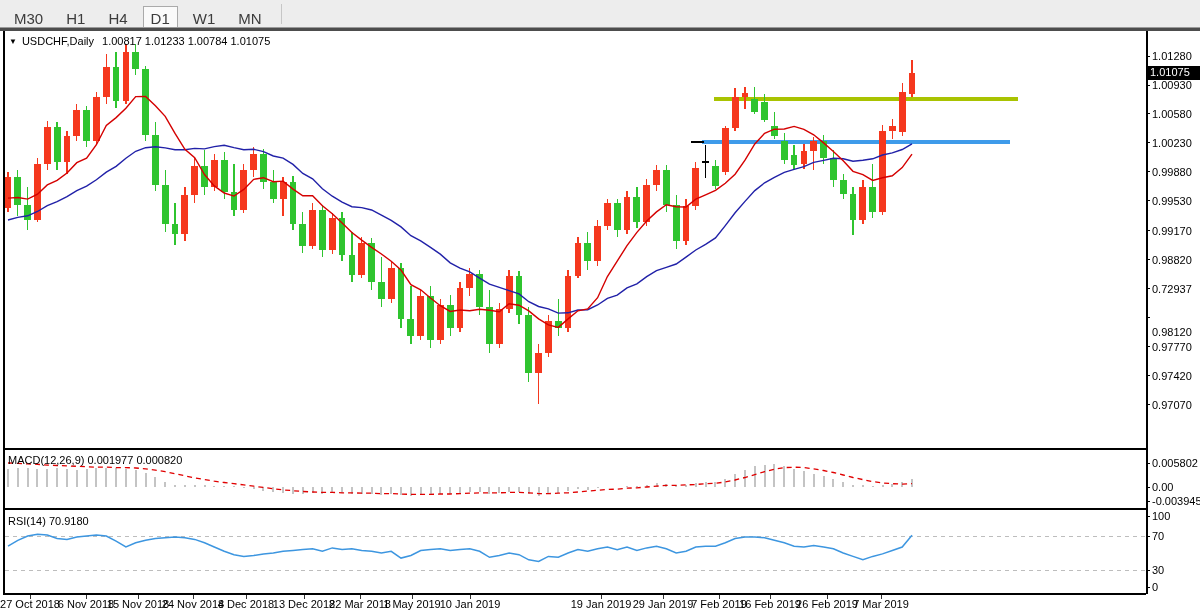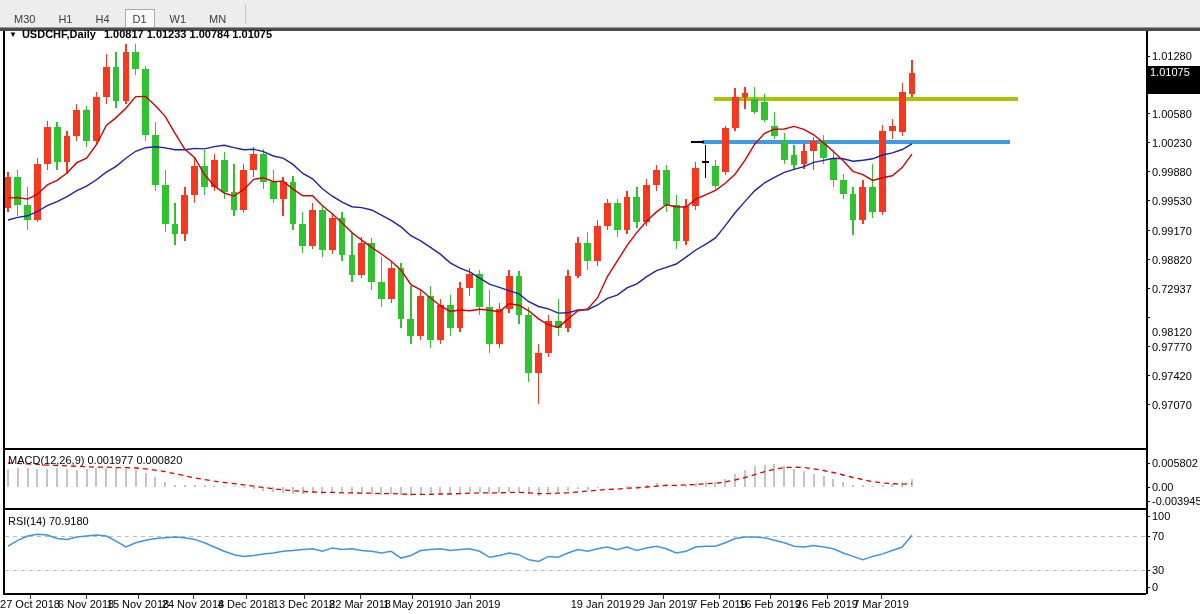--- a/index.html
+++ b/index.html
@@ -1,48 +1,48 @@
 <!DOCTYPE html>
 <html><head>
 <meta charset="utf-8">
 <style>
   html,body{margin:0;padding:0;width:1200px;height:614px;overflow:hidden;background:#fff;
     font-family:"Liberation Sans","DejaVu Sans",sans-serif;-webkit-font-smoothing:none;}
   #root{position:relative;width:1200px;height:614px;}
   
   #toolbar{position:absolute;left:0;top:0;width:1200px;height:27px;background:#ededed;
     display:flex;align-items:center;padding-left:6px;box-sizing:border-box;}
-  .tf-btn{font-size:11px;color:#3c3c3c;padding:3px 7px;margin-right:7px;border:1px solid transparent;cursor:default;margin-top:10px;}
+  .tf-btn{font-size:15px;color:#3c3c3c;padding:3px 7px;margin-right:7px;border:1px solid transparent;cursor:default;margin-top:10px;}
   .tf-btn.active{background:#fafafa;border:1px solid #aaa;}
   .tb-sep{width:1px;height:20px;background:#c6c6c6;margin-left:4px;}
   #toolbar-line1{position:absolute;left:0;top:27px;width:1200px;height:1px;background:#9a9a9a;}
   #toolbar-line2{position:absolute;left:0;top:28px;width:1200px;height:3px;background:#4d4d4d;}
   
   .vborder-left{position:absolute;left:3px;top:31px;width:2px;height:563px;background:#000;}
   .vborder-axis{position:absolute;left:1146px;top:31px;width:2px;height:563px;background:#000;}
   .hsep{position:absolute;left:3px;width:1143px;background:#000;}
   #sep-main{top:448px;height:2px;}
   #sep-macd{top:508px;height:2px;}
   #sep-rsi{top:593px;height:2px;}
   svg{position:absolute;left:0;shape-rendering:crispEdges;}
   #main-svg{top:31px;}
   #macd-svg{top:451px;}
   #rsi-svg{top:511px;}
   .smooth{shape-rendering:auto;}
   
   .panel-label{position:absolute;font-size:11px;color:#000;white-space:pre;}
-  #chart-title{left:9px;top:28px;font-weight:bold;}
+  #chart-title{left:9px;top:35px;}
   #chart-title .tri{font-size:8px;vertical-align:1px;margin-right:5px;}
   #chart-title .sym{margin-right:8px;}
   #macd-label{left:8px;top:454px;}
   #rsi-label{left:8px;top:515px;}
   
   .ax-label{position:absolute;left:1152px;font-size:11px;color:#000;line-height:12px;}
   .ax-tick{position:absolute;left:1146px;width:4px;height:1px;background:#000;}
-  #price-badge{position:absolute;left:1147px;width:53px;height:28px;background:#000;color:#fff;
+  #price-badge{position:absolute;left:1147px;width:53px;height:14px;background:#000;color:#fff;
     font-size:11px;line-height:13px;padding-left:3px;box-sizing:border-box;}
   .date-label{position:absolute;top:598px;width:74px;margin-left:-37px;text-align:center;font-size:11px;color:#000;}
   .date-tick{position:absolute;top:595px;width:1px;height:4px;background:#333;}
 </style>
 </head>
 <body>
 
 <div id="root">
   <div id="toolbar">
       <div class="tf-btn">M30</div>

